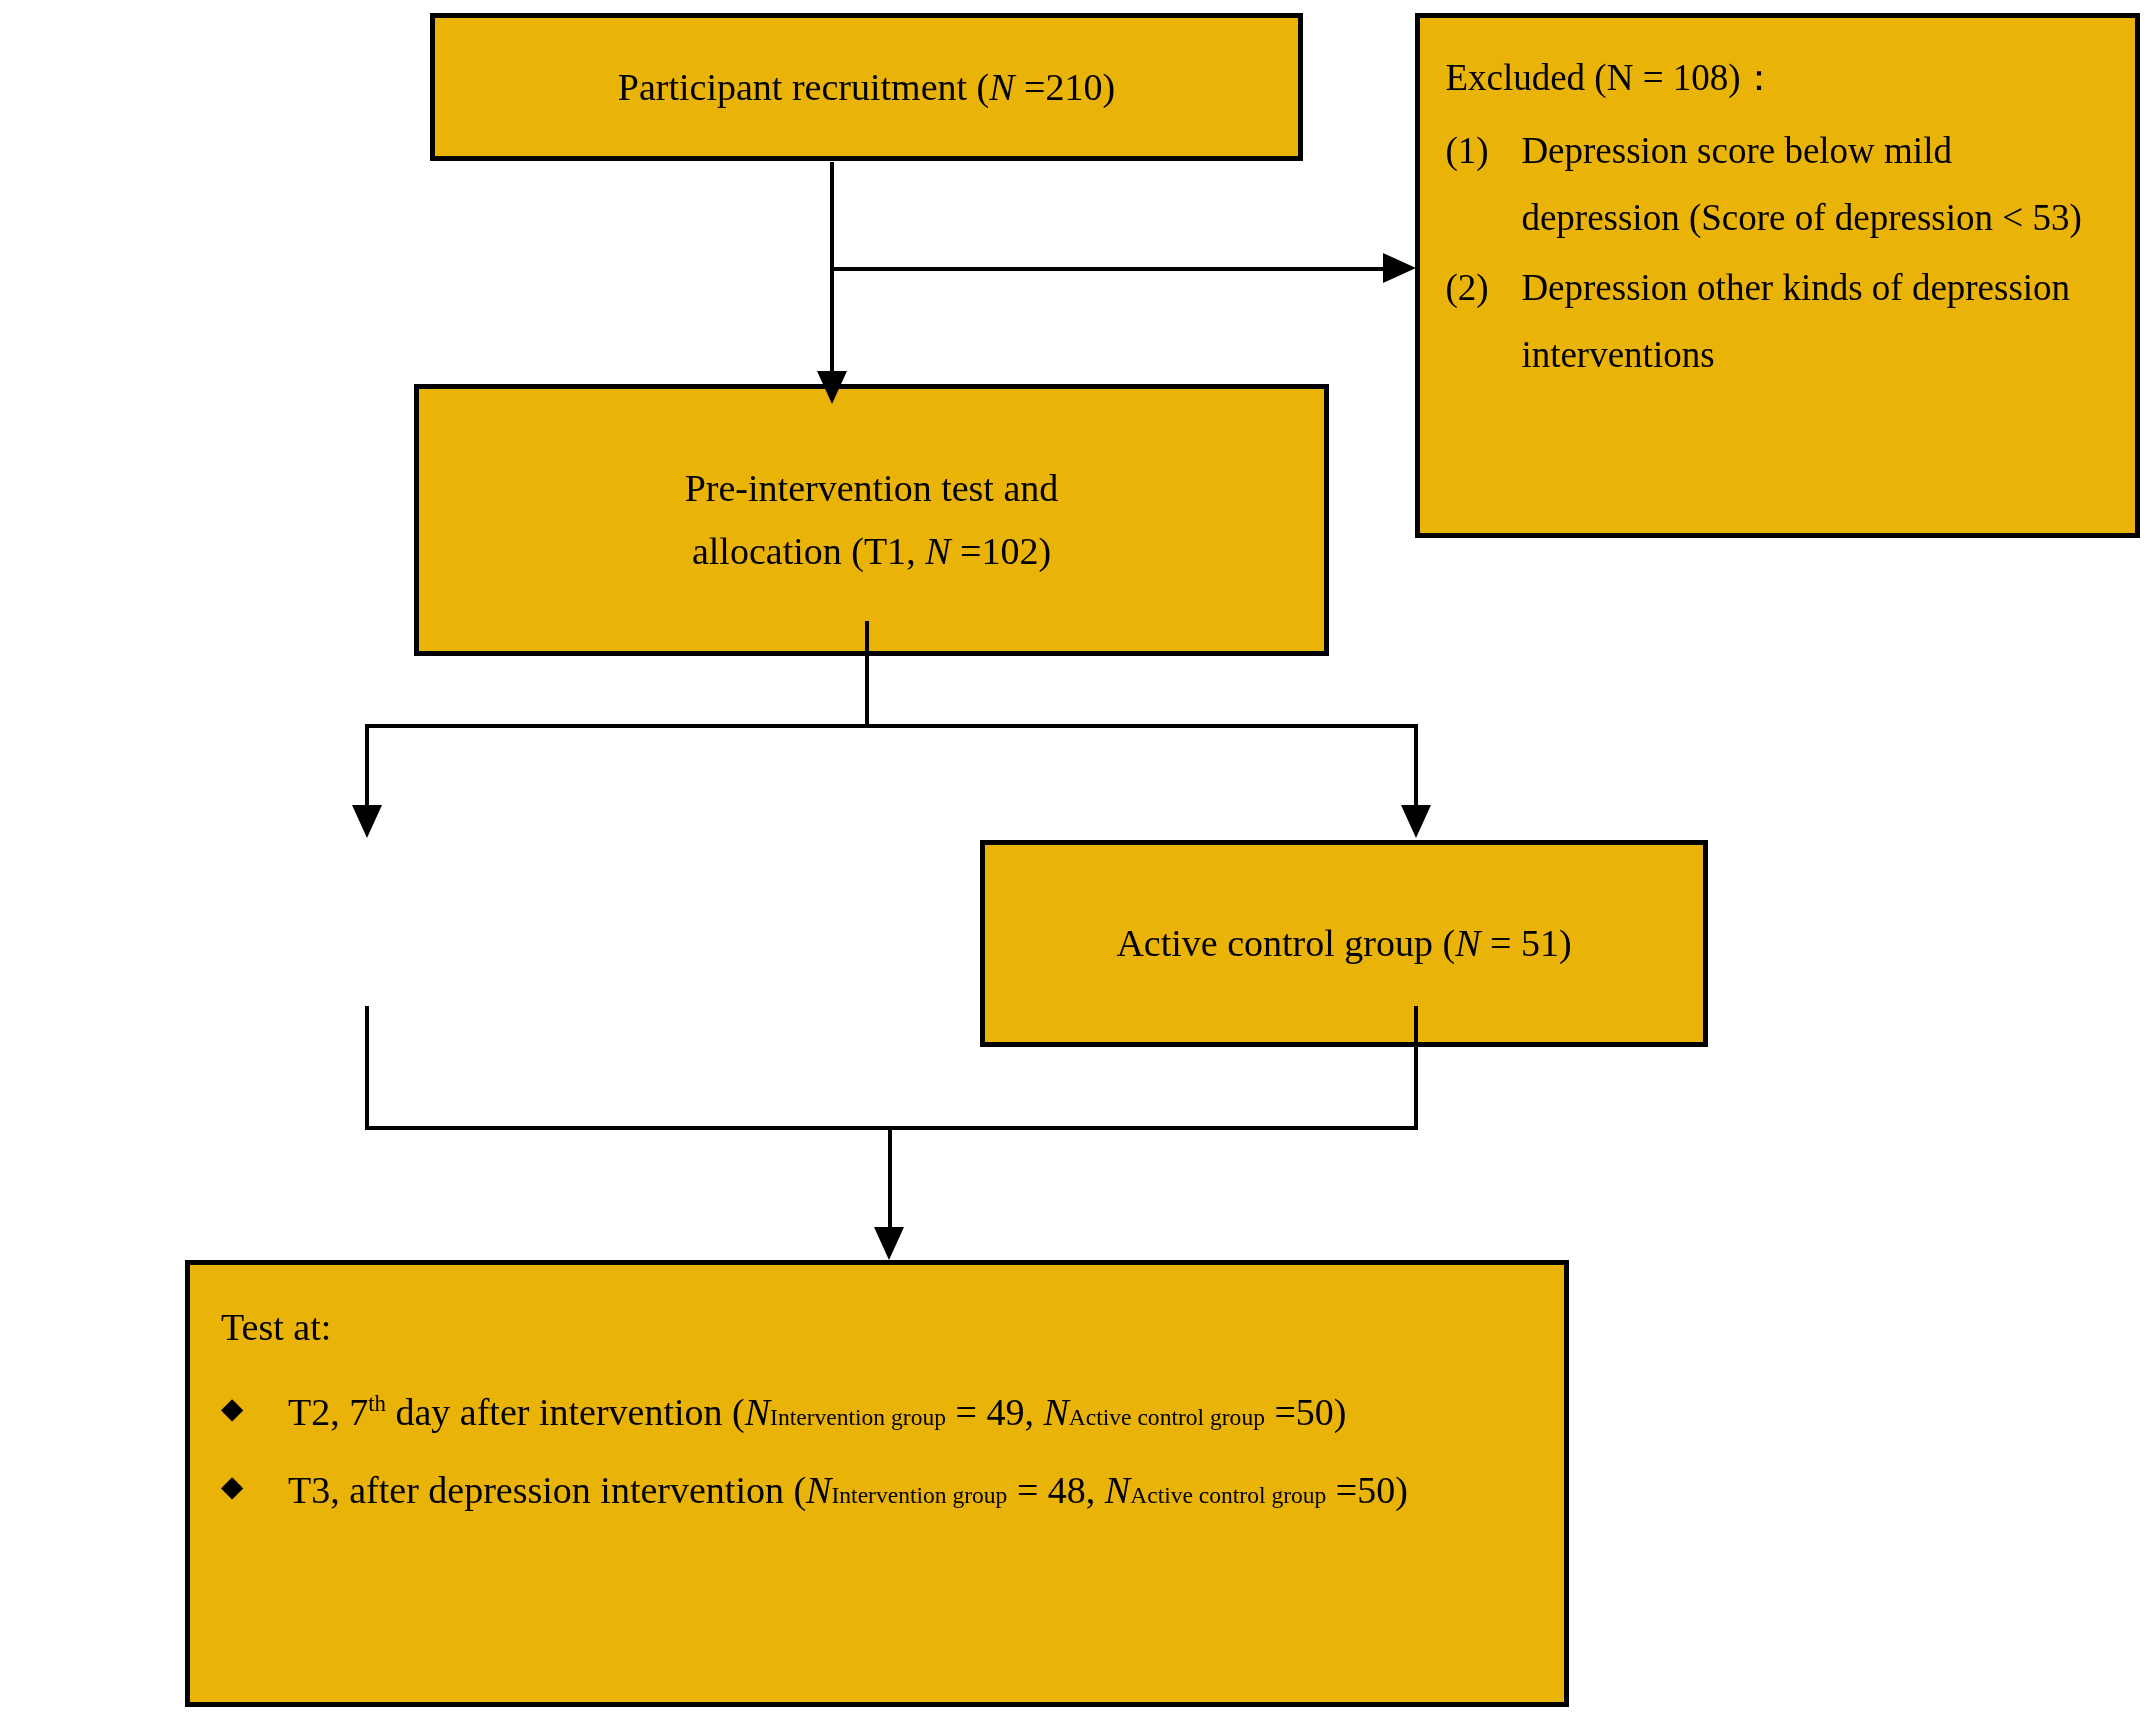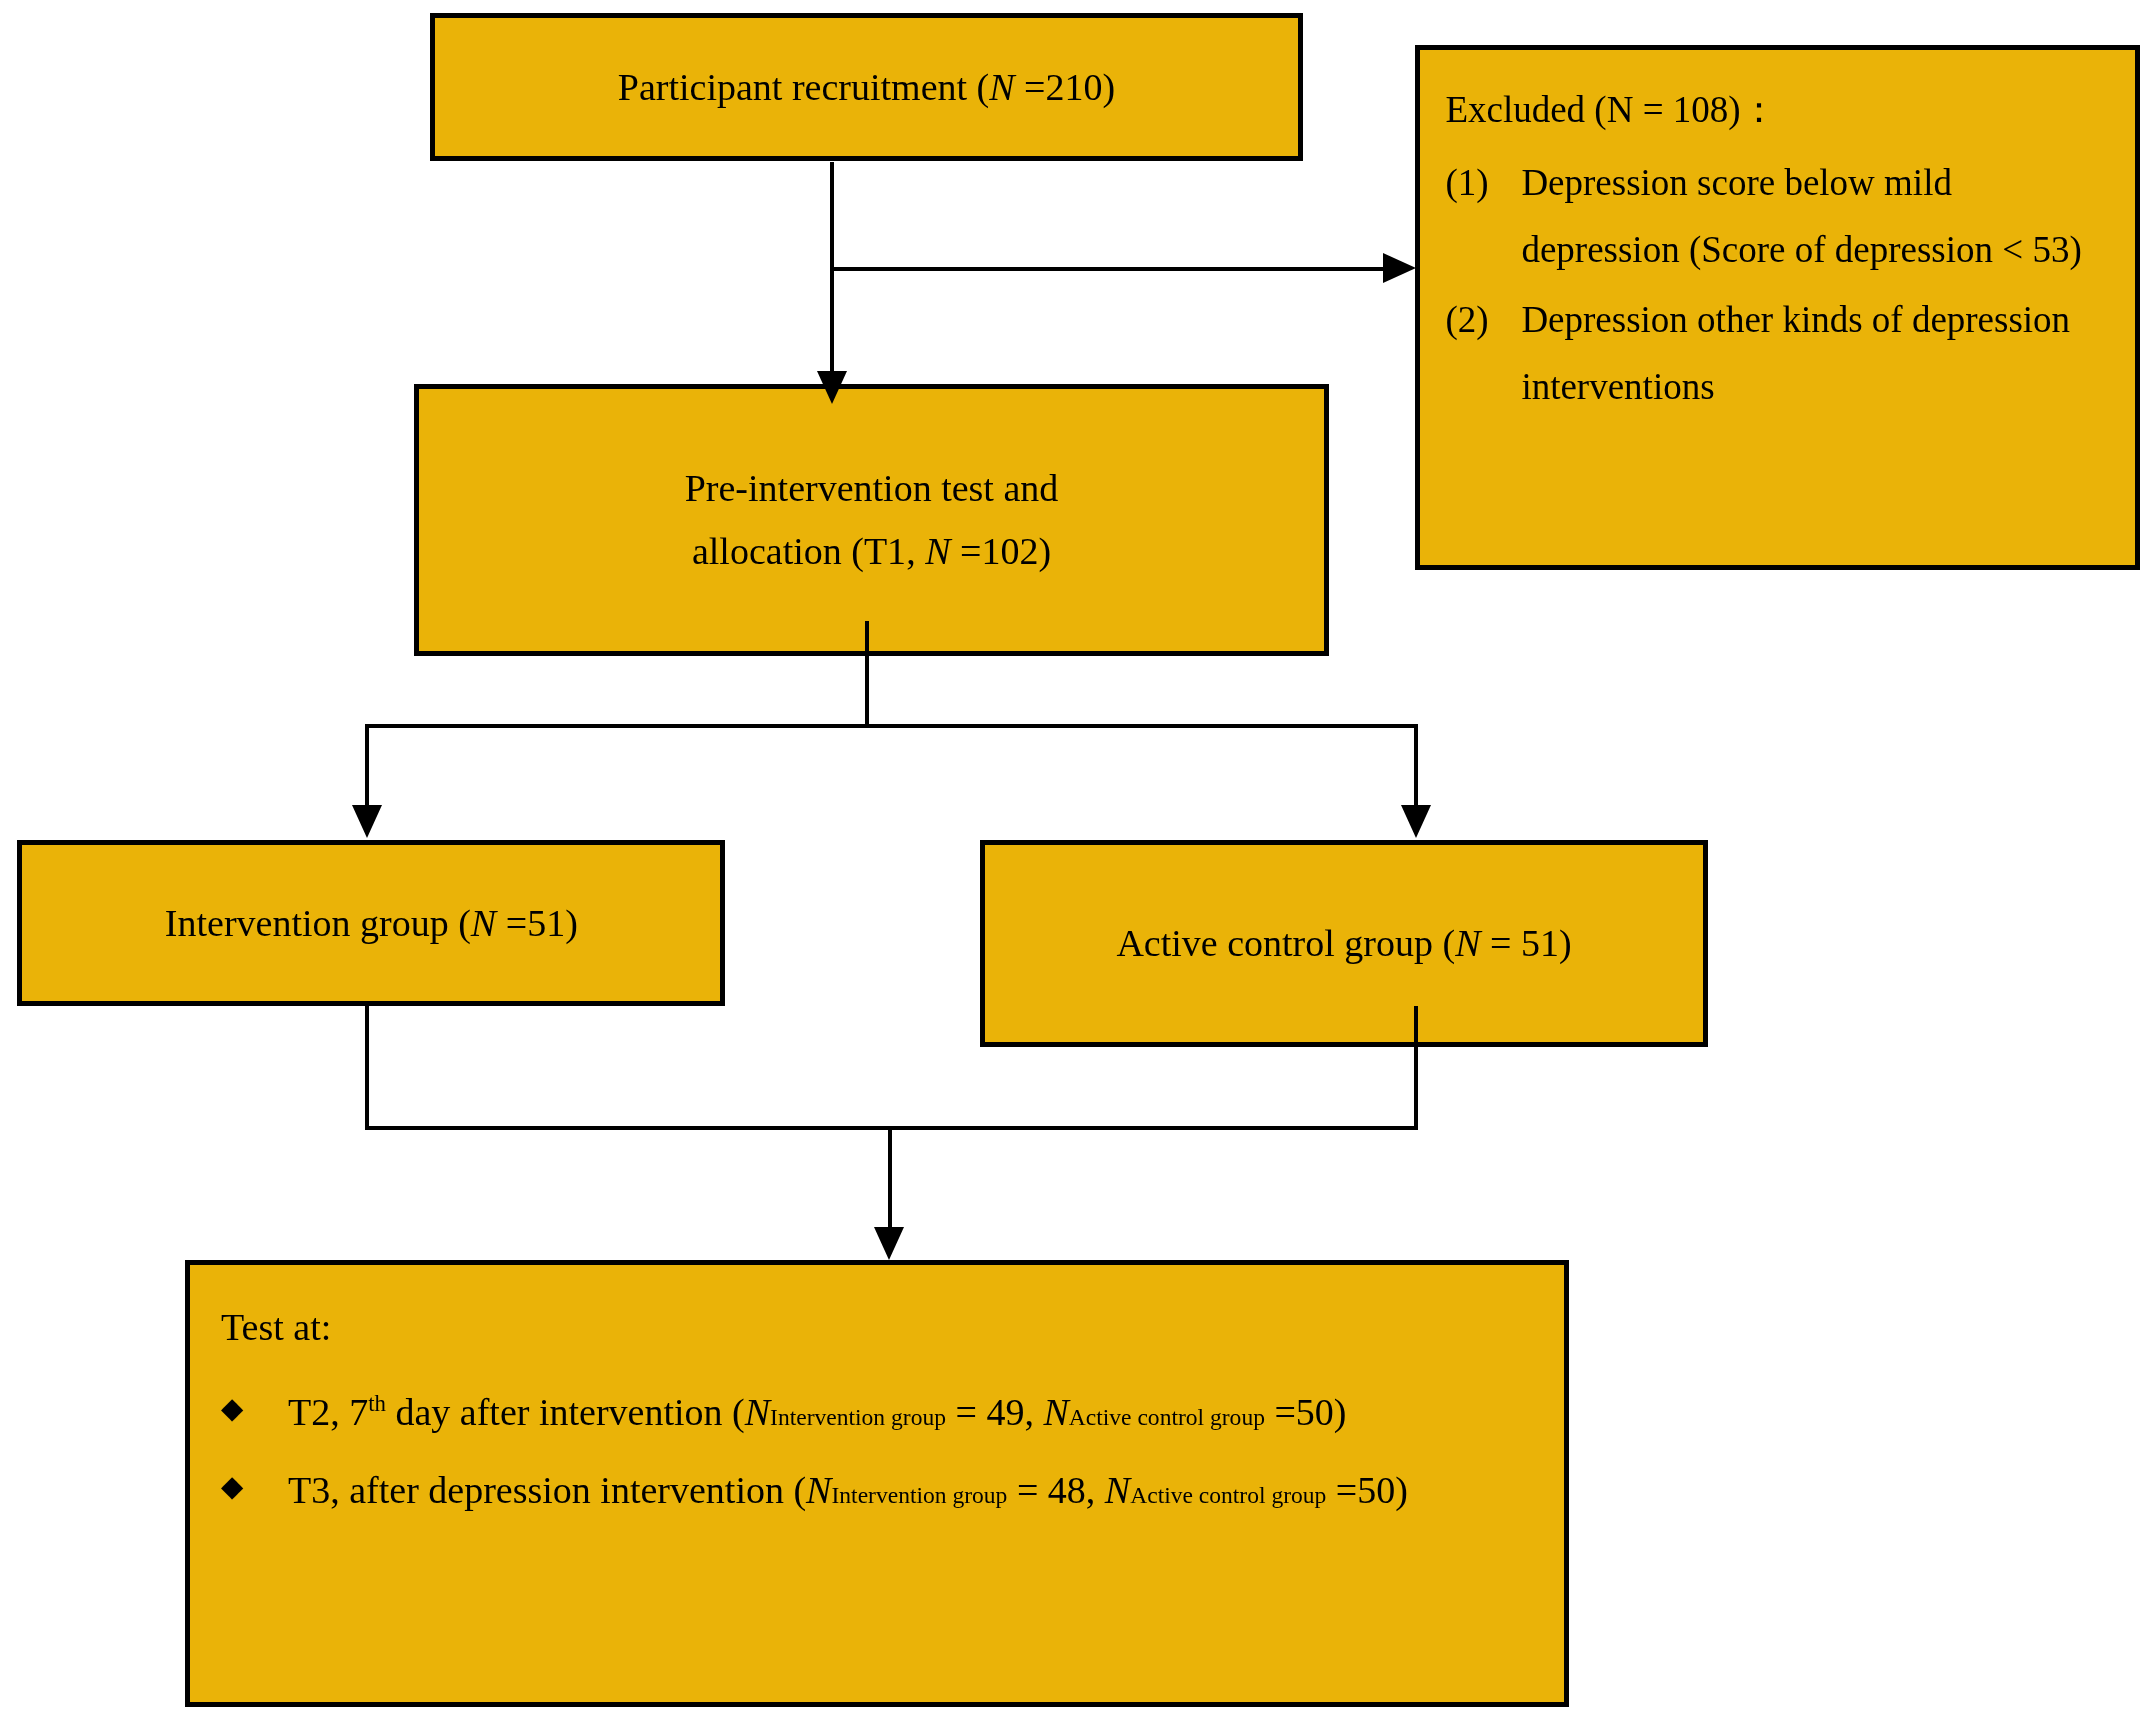--- a/index.html
+++ b/index.html
@@ -33,21 +33,21 @@
     font-size: 38px;
     padding: 0 10.4px;
   }
   .fbox.left-align {
     align-items: flex-start;
     justify-content: flex-start;
   }
 
   
   #box-recruit   { left: 430px;  top: 13.3px;   width: 873px; height: 148px; }
-  #box-excluded  { left: 1415px; top: 13.3px;   width: 725px; height: 525px; margin-top: 32px; }
+  #box-excluded  { left: 1415px; top: 13.3px;   width: 725px; height: 525px; }
   #box-pretest   { left: 414px;  top: 384px;  width: 915px; height: 272px; }
   #box-interv    { left: 17.3px;   top: 840px; width: 708px; height: 166px; }
   #box-control   { left: 980px; top: 840px; width: 728px; height: 207px; }
   #box-test      { left: 185px;  top: 1260px; width: 1384px; height: 447px; }
 
   
   .excluded-inner {
     padding: 26.6px 23px 0 25.4px;
     width: 100%;
     font-size: 37px;
@@ -146,26 +146,20 @@
     </div>
   </div>
 
   <div class="fbox" id="box-pretest">
     <div class="btext">
       <span>Pre-intervention test and</span><br>
       <span>allocation (<span>T1</span>, <span class="it">N</span> =<span>102</span>)</span>
     </div>
   </div>
 
-  <div class="fbox" id="box-interv">
-    <div class="btext">
-      <span>Intervention group</span>
-      <span> (<span class="it">N</span> =<span>51</span>)</span>
-    </div>
-  </div>
 
   <div class="fbox" id="box-control">
     <div class="btext">
       <span>Active control group</span>
       <span> (<span class="it">N</span> = <span>51</span>)</span>
     </div>
   </div>
 
   <div class="fbox left-align" id="box-test">
     <div class="test-inner">

